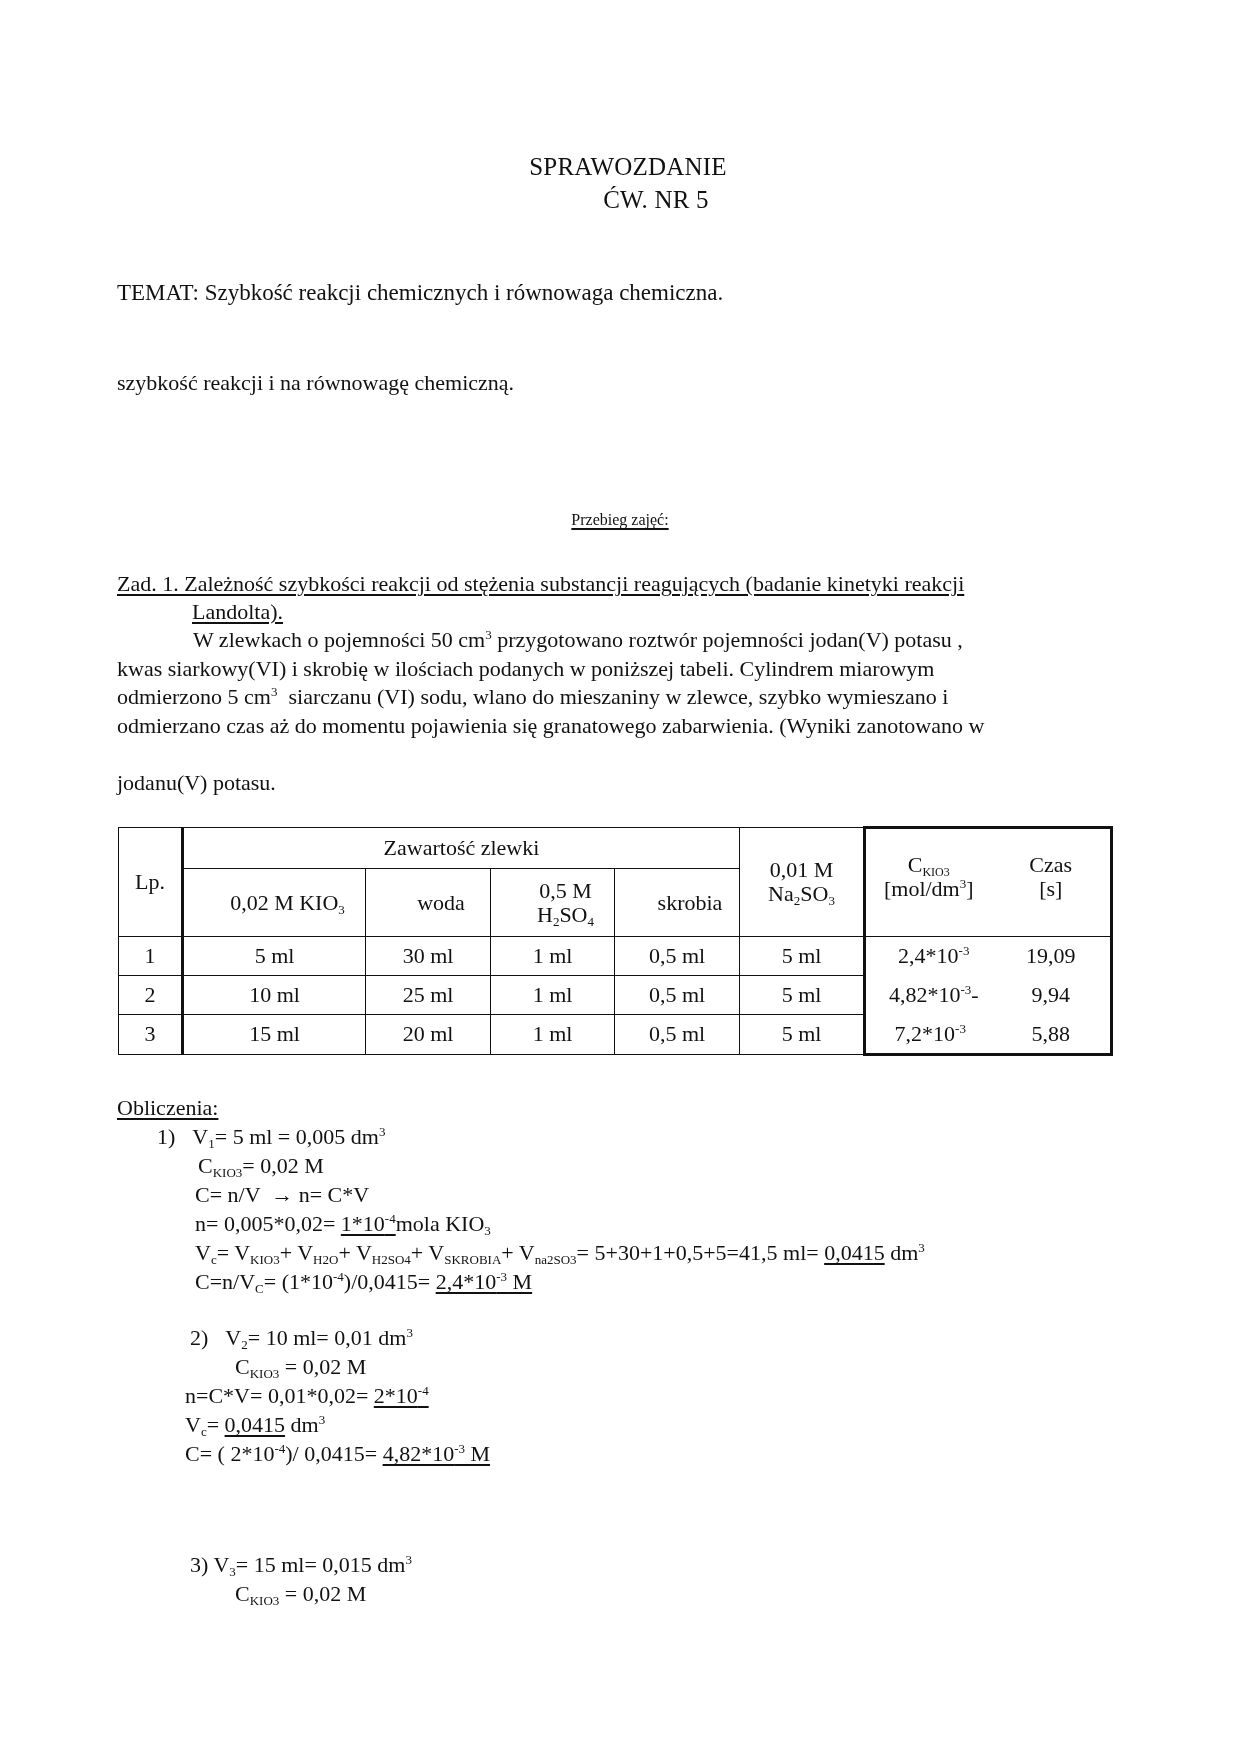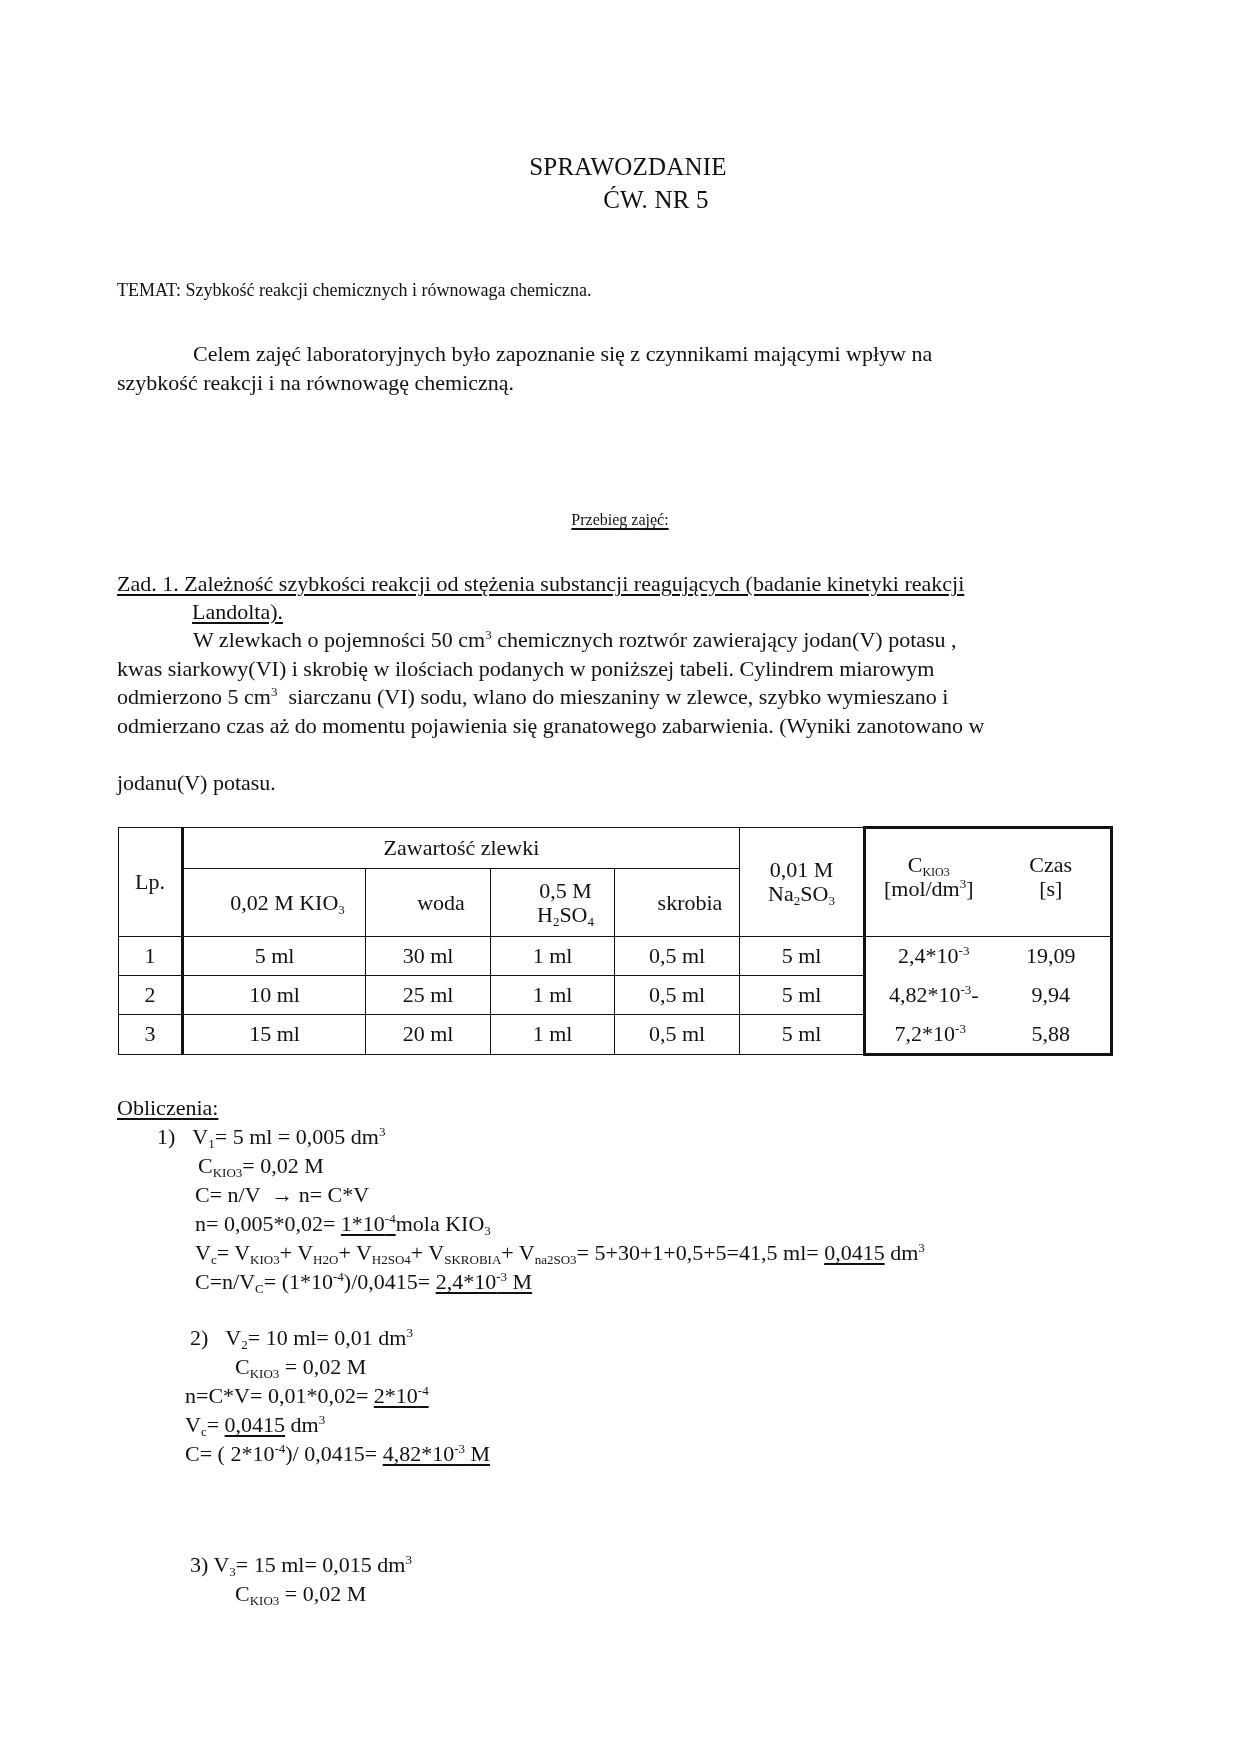--- a/index.html
+++ b/index.html
@@ -38,39 +38,39 @@
   .left { text-align: center; padding-left: 10px !important; }
 
   .calc { font-size: 22px; line-height: 29px; }
 </style>
 </head>
 <body>
 
 <div class="abs title" style="top:153px;padding-left:8px;">SPRAWOZDANIE</div>
 <div class="abs title" style="top:186px;padding-left:36px;">ĆW. NR 5</div>
 
-<div class="abs" style="left:117px; top:280px; font-size:18px;">
+<div class="abs" style="left:117px; top:280px; font-size:23px;">
   <span>TEMAT:</span>
   <span>Szybkość reakcji chemicznych i równowaga chemiczna.</span>
 </div>
 
 <div class="abs para" style="top:340px;">
-  <span class="ind"></span><span>Celem zajęć laboratoryjnych było zapoznanie się z czynnikami mającymi wpływ na</span><br>
+  <span class="ind"></span><br>
   <span>szybkość reakcji i na równowagę chemiczną.</span>
 </div>
 
 <div class="abs u" style="left:0; width:1240px; text-align:center; top:511px; font-size:16px;">Przebieg zajęć:</div>
 
 <div class="abs" style="left:117px; top:570px; line-height:28px;">
   <span class="u">Zad. 1. Zależność szybkości reakcji od stężenia substancji reagujących (badanie kinetyki reakcji</span><br>
   <span class="u" style="margin-left:75px;">Landolta).</span>
 </div>
 
 <div class="abs para" style="top:626px;">
-  <span class="ind"></span><span>W zlewkach o pojemności 50 cm</span><sup>3</sup><span> chemicznych roztwór zawierający jodan(V) potasu ,</span><br>
+  <span class="ind"></span><span>W zlewkach o pojemności 50 cm</span><sup>3</sup><span> przygotowano roztwór pojemności jodan(V) potasu ,</span><br>
   <span>kwas siarkowy(VI) i skrobię w ilościach podanych w poniższej tabeli. Cylindrem miarowym</span><br>
   <span>odmierzono 5 cm</span><sup>3</sup><span style="white-space:pre">  siarczanu (VI) sodu, wlano do mieszaniny w zlewce, szybko wymieszano i</span><br>
   <span>odmierzano czas aż do momentu pojawienia się granatowego zabarwienia. (Wyniki zanotowano w</span><br>
   <br>
   <span>jodanu(V) potasu.</span>
 </div>
 
 <table class="lab">
   <colgroup>
     <col style="width:64px">

